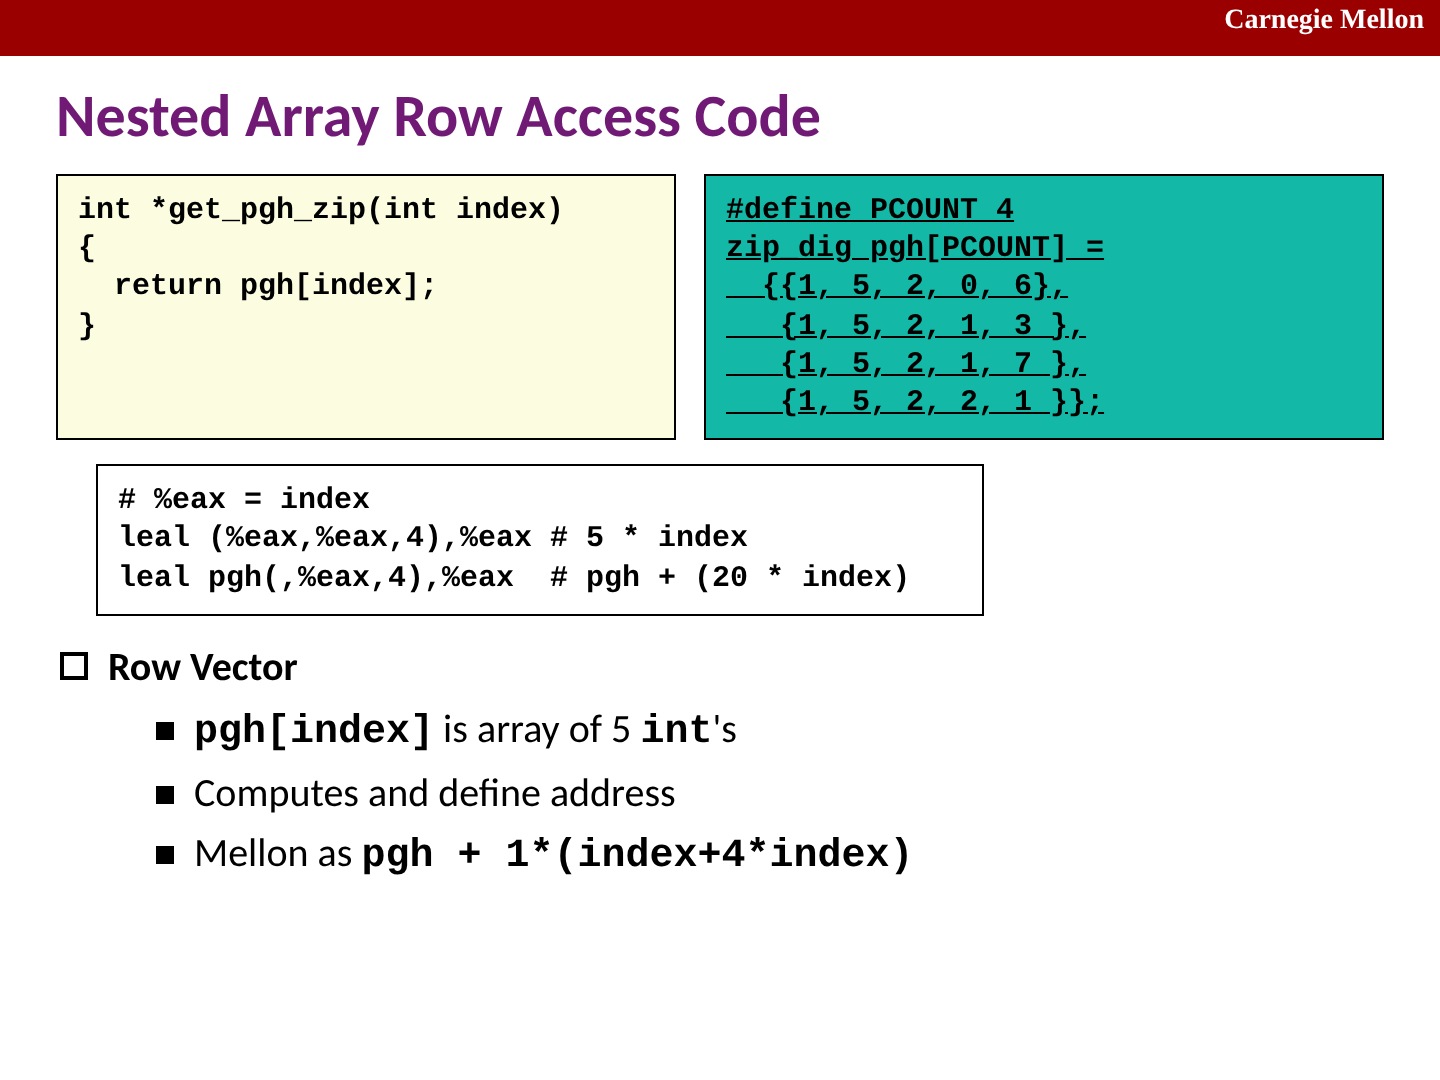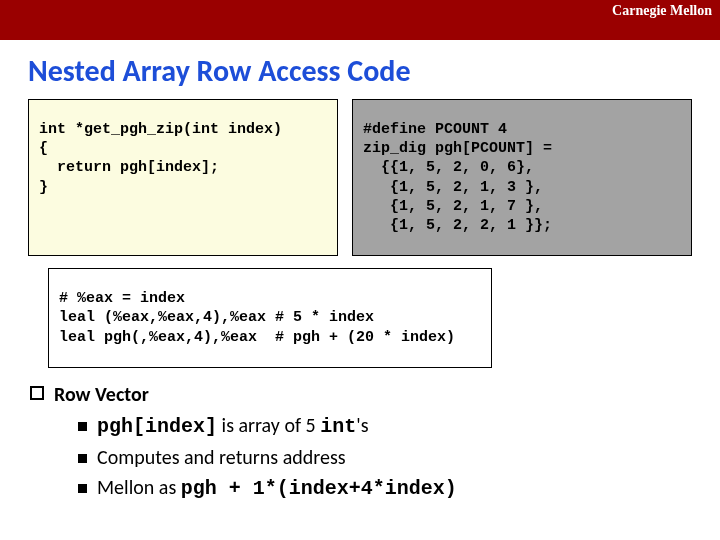--- a/index.html
+++ b/index.html
@@ -1,24 +1,24 @@
 <!DOCTYPE html>
 <html><head>
 <meta charset="utf-8">
 <style>
   * { margin: 0; padding: 0; box-sizing: border-box; }
   html, body { width: 720px; height: 540px; background: #fff; font-family: Calibri, Arial, sans-serif; }
-  .topbar { background: #9a0000; height: 40px; position: relative; }
+  .topbar { background: #9a0000; height: 28px; position: relative; }
   .brand { position: absolute; right: 8px; top: 3px; color: #fff; font-weight: bold; font-size: 14px; font-family: "Times New Roman", serif; }
   .page { padding: 12px 28px 0 28px; }
-  h1 { font-size: 30px; font-weight: bold; color: #1d4ed8; margin-bottom: 10px; letter-spacing: 0; }
+  h1 { font-size: 30px; font-weight: bold; color: #701a75; margin-bottom: 10px; letter-spacing: 0; }
   .row { display: flex; gap: 14px; margin-bottom: 12px; }
-  .codebox { border: 1.5px solid #000; padding: 20px 10px; font-family: "Courier New", monospace; font-size: 15px; font-weight: bold; white-space: pre; line-height: 1.28; }
+  .codebox { border: 1.5px solid #000; padding: 8px 10px; font-family: "Courier New", monospace; font-size: 15px; font-weight: bold; white-space: pre; line-height: 1.28; }
   .yellow { background: #fcfce0; flex: 0 0 310px; }
-  .blue   { background: #a3a3a3; flex: 1; }
+  .blue   { background: #14b8a6; flex: 1; text-decoration: underline; }
   .asmwrap { padding-left: 20px; }
   .asm { background: #fff; width: 444px; }
   .bullets { margin-top: 14px; padding-left: 2px; }
   .l1 { display: flex; align-items: flex-start; margin: 6px 0 4px 0; }
   .l1-mark { width: 14px; height: 14px; border: 2px solid #000; margin: 4px 10px 0 0; flex: 0 0 auto; }
   .l1-text { font-size: 20px; font-weight: bold; }
   .l2 { margin-left: 48px; font-size: 20px; line-height: 1.5; }
   .sq { display: inline-block; width: 9px; height: 9px; background: #000; margin-right: 10px; vertical-align: 1px; }
   .mono { font-family: "Courier New", monospace; font-weight: bold; }
 </style>
@@ -55,20 +55,20 @@
 
     <div class="l1">
       <span class="l1-mark"></span>
       <span class="l1-text">Row Vector</span>
     </div>
     <div class="l2">
       <span class="sq"></span><span class="mono">pgh[index]</span><span> is array of 5 </span><span class="mono">int</span><span>'s</span>
     </div>
 
     <div class="l2">
-      <span class="sq"></span><span>Computes and returns address</span>
+      <span class="sq"></span><span>Computes and define address</span>
     </div>
     <div class="l2">
       <span class="sq"></span><span>Mellon as </span><span class="mono">pgh + 1*(index+4*index)</span>
     </div>
 
   </div>
 </div>
 
 </body></html>

